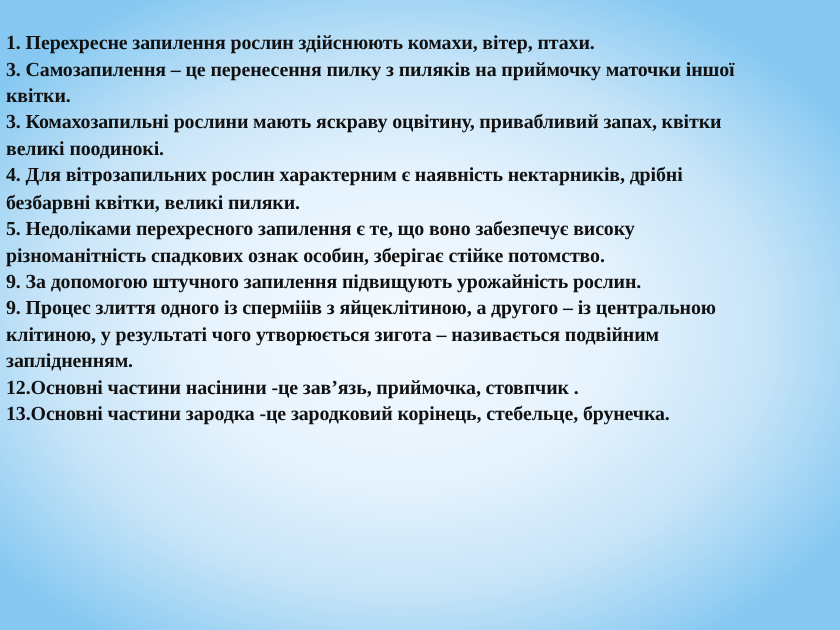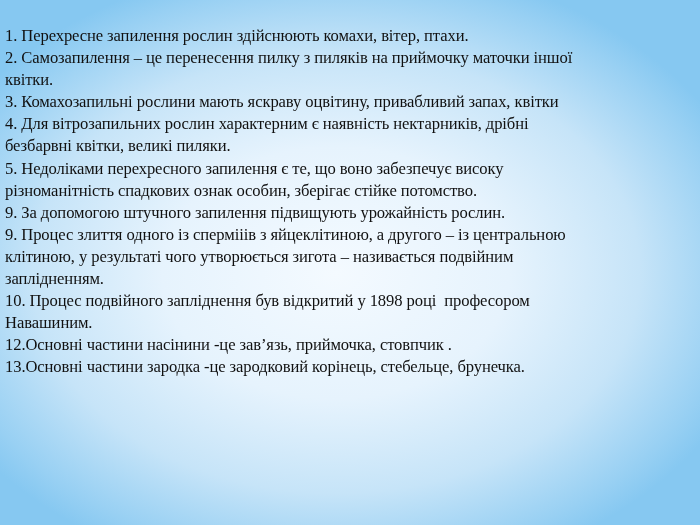--- a/index.html
+++ b/index.html
@@ -28,43 +28,45 @@
     width: 690px;
     font-family: "Liberation Serif", "DejaVu Serif", serif;
     font-size: 16.6px;
     line-height: 22.1px;
     color: #111111;
     letter-spacing: -0.1px;
   }
   .item {
     margin: 0;
     padding: 0;
+    font-weight: bold;
   }
   .line {
     display: block;
     white-space: pre;
   }
 </style>
 </head>
 <body>
 
 <div class="slide">
   <div class="content">
 
     <div class="item">
       <span class="line">1. Перехресне запилення рослин здійснюють комахи, вітер, птахи.</span>
     </div>
 
     <div class="item">
-      <span class="line">2. Самозапилення – це перенесення пилку з пиляків на приймочку маточки іншої</span>
+      <span class="line">3. Самозапилення – це перенесення пилку з пиляків на приймочку маточки іншої</span>
       <span class="line">квітки.</span>
     </div>
 
     <div class="item">
       <span class="line">3. Комахозапильні рослини мають яскраву оцвітину, привабливий запах, квітки</span>
+      <span class="line">великі поодинокі.</span>
     </div>
 
     <div class="item">
       <span class="line">4. Для вітрозапильних рослин характерним є наявність нектарників, дрібні</span>
       <span class="line">безбарвні квітки, великі пиляки.</span>
     </div>
 
     <div class="item">
       <span class="line">5. Недоліками перехресного запилення є те, що воно забезпечує високу</span>
       <span class="line">різноманітність спадкових ознак особин, зберігає стійке потомство.</span>
@@ -75,24 +77,20 @@
     </div>
 
 
 
     <div class="item">
       <span class="line">9. Процес злиття одного із спермііів з яйцеклітиною, а другого – із центральною</span>
       <span class="line">клітиною, у результаті чого утворюється зигота – називається подвійним</span>
       <span class="line">заплідненням.</span>
     </div>
 
-    <div class="item">
-      <span class="line">10. Процес подвійного запліднення був відкритий у 1898 році  професором</span>
-      <span class="line">Навашиним.</span>
-    </div>
 
 
     <div class="item">
       <span class="line">12.Основні частини насінини -це зав’язь, приймочка, стовпчик .</span>
     </div>
 
     <div class="item">
       <span class="line">13.Основні частини зародка -це зародковий корінець, стебельце, брунечка.</span>
     </div>
 

